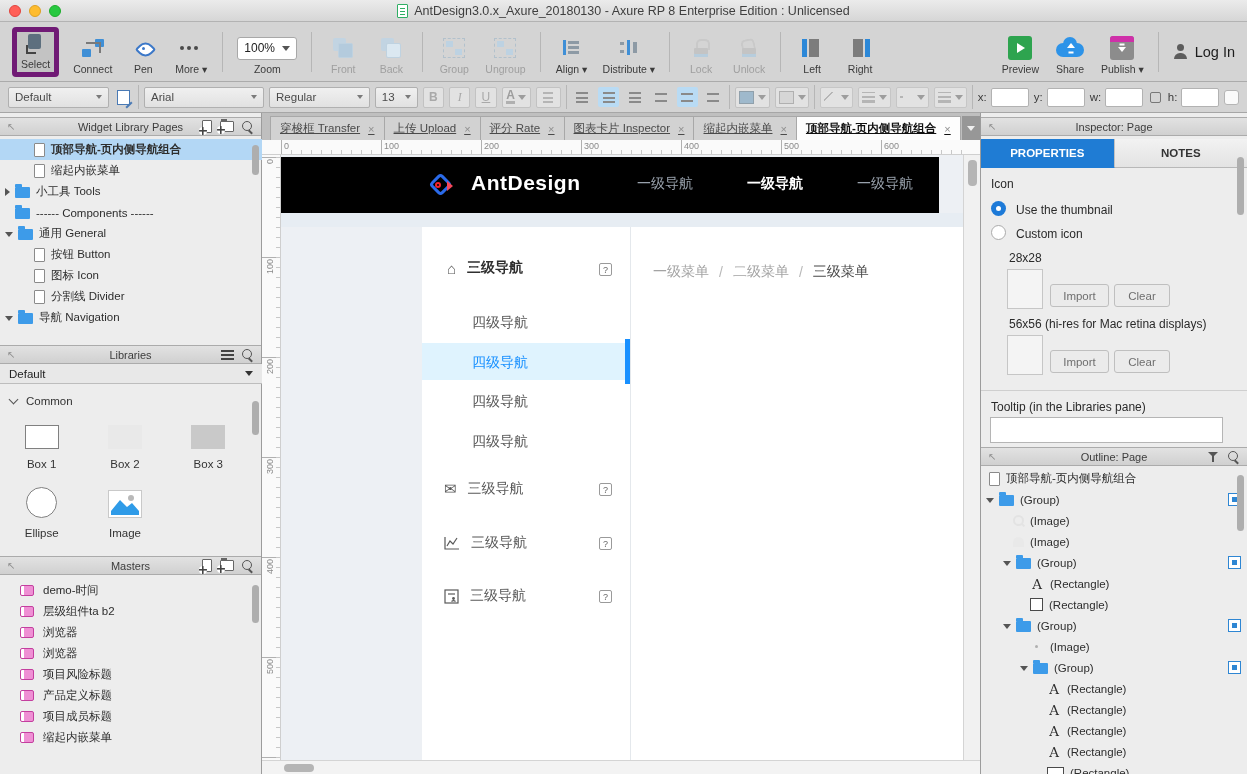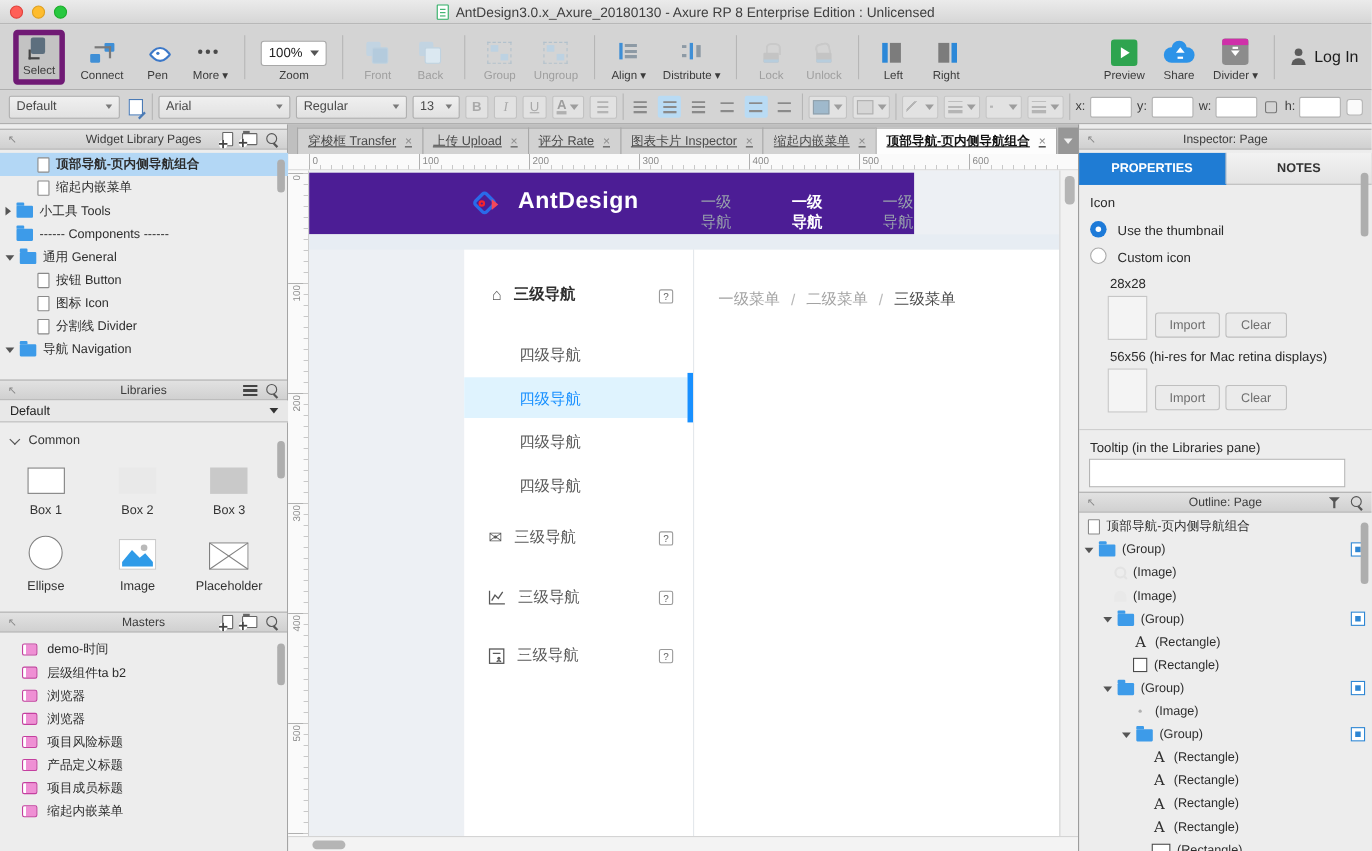--- a/index.html
+++ b/index.html
@@ -194,21 +194,21 @@
     background-image:repeating-linear-gradient(180deg,#b0b0b0 0 1px,transparent 1px 100px),repeating-linear-gradient(180deg,#c8c8c8 0 1px,transparent 1px 10px);
     background-size:14px 100%,4px 100%; background-position:0 0,100% 0; background-repeat:no-repeat; }
   .vnum { position:absolute; left:3px; writing-mode:vertical-rl; transform:rotate(180deg); font-size:9px; color:#8a8a8a; }
   .viewport { position:absolute; left:19px; top:0; width:682px; height:605px; background:#edf0f4; overflow:hidden; }
   .vscroll { position:absolute; right:0; top:0; width:17px; height:605px; background:#f1f1f1; border-left:1px solid #d4d4d4; }
   .vscroll .vthumb { left:4px; top:5px; height:26px; width:9px; background:#b5b5b5; }
   .hscroll { position:absolute; left:0; top:647px; width:718px; height:14px; background:#f3f3f3; border-top:1px solid #d4d4d4; }
   .hthumb { position:absolute; left:22px; top:3px; width:30px; height:8px; border-radius:4px; background:#b5b5b5; }
 
   
-  .page-header { position:absolute; left:0; top:2px; width:550px; height:56px; background:#4c1d95; }
+  .page-header { position:absolute; left:0; top:2px; width:658px; height:56px; background:#000000; }
   .brand-logo { position:absolute; left:144px; top:12px; width:32px; height:32px; }
   .brand-logo .dia { position:absolute; left:7px; top:7px; width:17px; height:17px; border:3px solid #2a6ae9; border-radius:4px; transform:rotate(45deg); }
   .brand-logo .o { position:absolute; left:10px; top:13px; width:6px; height:6px; border:2.5px solid #f5222d; border-radius:50%; }
   .brand-logo .gt { position:absolute; left:22px; top:12px; width:0; height:0; border-left:6px solid #f5475a; border-top:5px solid transparent; border-bottom:5px solid transparent; }
   .brand-name { position:absolute; left:190px; top:14px; font-size:21px; font-weight:bold; color:#fff; letter-spacing:0.5px; }
   .topnav { position:absolute; left:356px; top:18px; display:flex; gap:54px; font-size:14px; color:#98a1ac; }
   .topnav .on { color:#ffffff; font-weight:bold; }
   .page-strip { position:absolute; left:0; top:58px; width:682px; height:14px; background:#e7edf3; }
   .page-body { position:absolute; left:0; top:72px; width:682px; height:533px; }
   .menu-col { position:absolute; left:141px; top:0; width:208px; height:533px; background:#fff; }
@@ -382,21 +382,21 @@
         <span class="ico-share">
           <i></i>
         </span>
       </span>
     <span class="tlbl">Share</span>
   </div>
   <div class="ti">
     <span class="tico">
         <span class="ico-publish"></span>
       </span>
-    <span class="tlbl">Divider ▾</span>
+    <span class="tlbl">Publish ▾</span>
   </div>
   <div class="tsep"></div>
   <div class="ti login">
     <span class="ico-user"></span>
     <span class="loginlbl">Log In</span>
   </div>
 </div>
 
 <div class="formatbar">
   <div class="fsel" style="width:104px">
@@ -593,30 +593,20 @@
       </div>
     <div class="wcell">
         <span class="wiconbox">
           <svg width="34" height="28" viewBox="0 0 34 28">
             <rect x="0.5" y="0.5" width="33" height="27" fill="#ffffff" stroke="#c9c9c9"></rect>
             <circle cx="23" cy="8" r="3" fill="#b9b9b9"></circle>
             <path d="M3 21 L12 10 L19 17 L24 13 L31 21 L31 25 L3 25 Z" fill="#2f9be8"></path>
           </svg>
         </span>
         <span class="wlbl">Image</span>
-      </div>
-    <div class="wcell">
-        <span class="wiconbox">
-          <svg width="36" height="25" viewBox="0 0 36 25">
-            <rect x="0.5" y="0.5" width="35" height="24" fill="#ffffff" stroke="#808080"></rect>
-            <line x1="0.5" y1="0.5" x2="35.5" y2="24.5" stroke="#808080"></line>
-            <line x1="35.5" y1="0.5" x2="0.5" y2="24.5" stroke="#808080"></line>
-          </svg>
-        </span>
-        <span class="wlbl">Placeholder</span>
       </div>
   </div>
   <span class="vthumb" style="right:2px;top:288px;height:34px"></span>
 
   <div class="phead" style="top:443px">
     <span class="i-collapse">↖</span>
     <span class="t">Masters</span>
     <span class="ic-right">
       <span class="i-addpage"></span>
       <span class="i-addfolder"></span>

